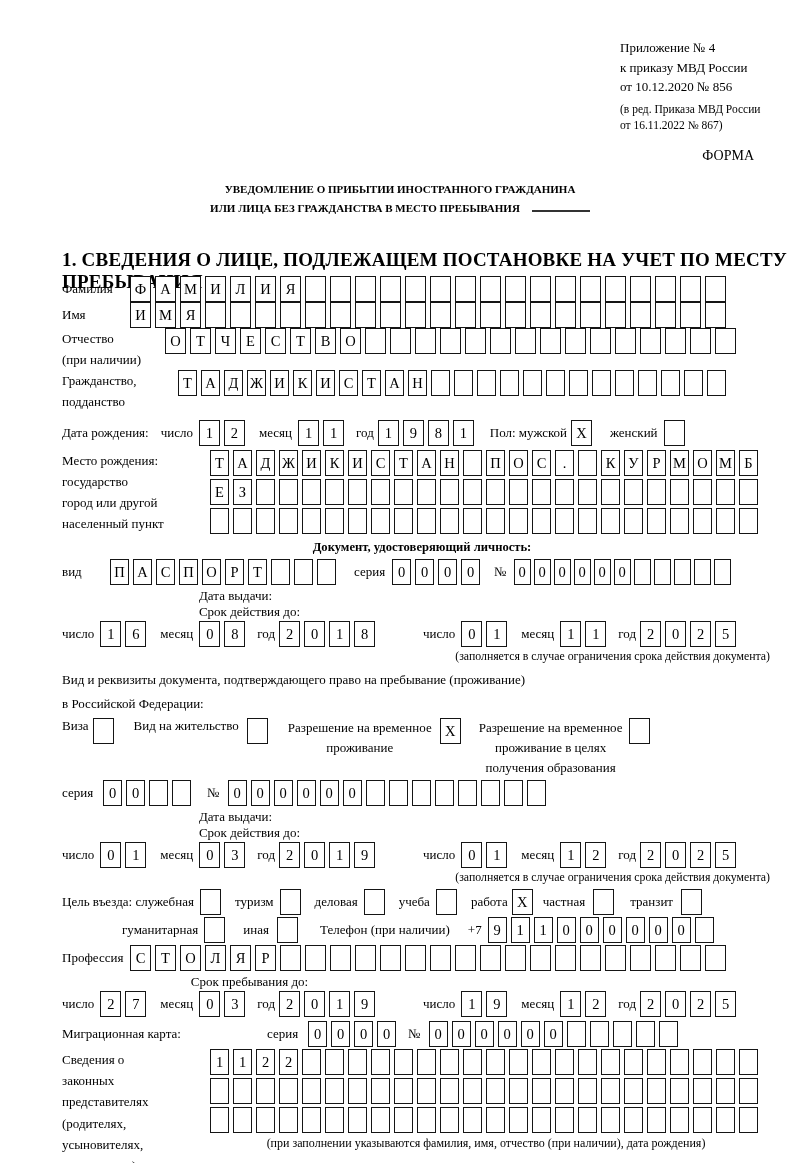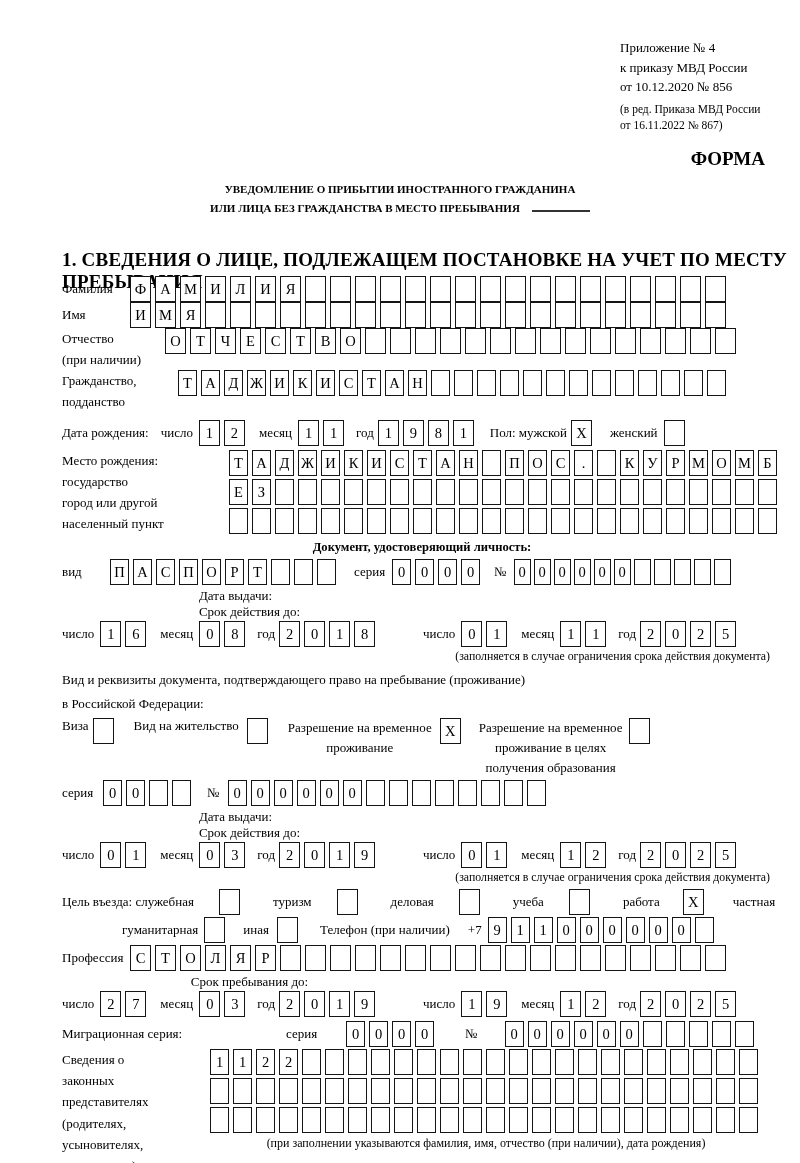--- a/index.html
+++ b/index.html
@@ -1,21 +1,21 @@
 <!DOCTYPE html>
 <html><head>
 <meta charset="utf-8">
 <style>
   html,body { margin:0; padding:0; background:#fff; }
   body { width:800px; height:1163px; font-family:"Liberation Serif", serif; color:#000; }
   .page { position:relative; width:800px; height:1163px; overflow:hidden; background:#fff; }
 
   .header-block { position:absolute; left:620px; top:38px; font-size:13px; line-height:1.5; }
   .header-amend { font-size:11.5px; line-height:1.45; margin-top:4px; }
-  .forma { position:absolute; right:35px; top:148px; font-weight:bold; font-size:19px; }
+  .forma { position:absolute; right:46px; top:148px; font-weight:normal; font-size:14px; }
 
   .title { position:absolute; left:0; right:0; top:180px; text-align:center; font-weight:bold; font-size:11px; line-height:1.65; }
   .blank-line { display:inline-block; width:58px; border-bottom:2.2px solid #333; height:12px; margin-left:12px; }
 
   .section-head { position:absolute; left:62px; top:249px; font-weight:bold; font-size:19px; letter-spacing:0.2px; }
 
   .form-body { position:absolute; left:62px; top:276px; width:720px; font-size:13px; }
 
   .row { display:flex; align-items:center; }
   .row.top { align-items:flex-start; }
@@ -25,21 +25,21 @@
   .cells { white-space:nowrap; flex:none; }
   .cell { display:inline-block; box-sizing:content-box; width:19px; height:24px; border:1.6px solid #151515;
           margin-right:4px; text-align:center; line-height:24px; font-size:14.5px; vertical-align:middle; background:#fff; }
   .cells[data-cell-class="sm"] .cell { width:17px; }
   .cells[data-cell-class="xs"] .cell { width:15px; margin-right:3px; }
 
   .w68  { width:68px; }
   .w103 { width:103px; }
   .w116 { width:116px; }
   .w148 { width:148px; }
-  .mt2 {margin-top:2px;} .mt4 {margin-top:4px;gap:19px;} .mt8 {margin-top:8px;}
+  .mt2 {margin-top:2px;} .mt4 {margin-top:4px;} .mt8 {margin-top:8px;}
 
   .cellrows > .cells { display:block; margin-bottom:3px; }
 
   .center-bold { text-align:center; font-weight:bold; font-size:12.6px; margin:3px 0 4px; }
 
   .date-labels { display:flex; margin-top:3px;flex-direction:column; }
   .date-labels .half-l { width:347px; text-align:center; }
   .date-labels .half-r { width:347px; margin-left:14px; text-align:center; }
   .dates-row { display:flex; align-items:center; margin-top:1px; }
   .dgroup { display:flex; align-items:center; width:347px; }
@@ -271,21 +271,21 @@
         <span class="lbl mr6">число</span>
         <span class="cells"><span class="cell">1</span><span class="cell">9</span></span>
         <span class="lbl ml10 mr6">месяц</span>
         <span class="cells"><span class="cell">1</span><span class="cell">2</span></span>
         <span class="lbl ml8 mr4">год</span>
         <span class="cells"><span class="cell">2</span><span class="cell">0</span><span class="cell">2</span><span class="cell">5</span></span>
       </span>
     </div>
 
     <div class="row mt4">
-      <span class="lbl" style="width:145px;">Миграционная серия:</span>
+      <span class="lbl" style="width:145px;">Миграционная карта:</span>
       <span class="lbl ml60 mr10">серия</span>
       <span class="cells" data-cell-class="sm"><span class="cell">0</span><span class="cell">0</span><span class="cell">0</span><span class="cell">0</span></span>
       <span class="lbl ml8 mr8">№</span>
       <span class="cells" data-cell-class="sm"><span class="cell">0</span><span class="cell">0</span><span class="cell">0</span><span class="cell">0</span><span class="cell">0</span><span class="cell">0</span><span class="cell"></span><span class="cell"></span><span class="cell"></span><span class="cell"></span><span class="cell"></span></span>
     </div>
 
     <div class="row top mt2">
       <span class="lblcol w148">
         <div>Сведения о</div>
         <div>законных</div>

